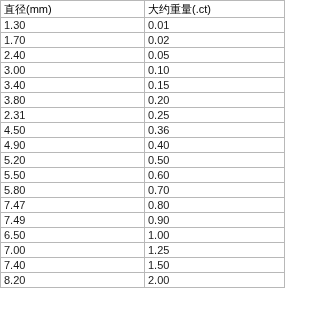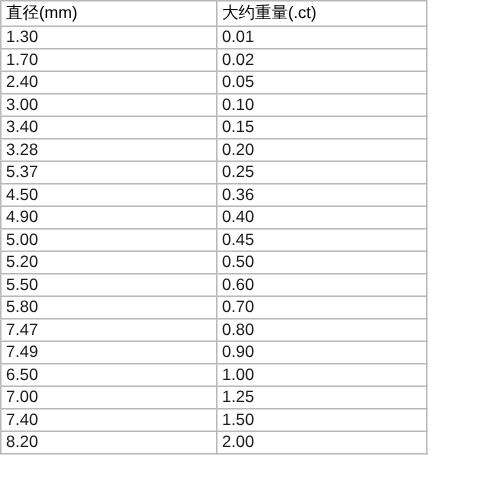--- a/index.html
+++ b/index.html
@@ -82,38 +82,34 @@
       </tr>
       <tr>
         <td><span class="cell-text">3.00</span></td>
         <td><span class="cell-text">0.10</span></td>
       </tr>
       <tr>
         <td><span class="cell-text">3.40</span></td>
         <td><span class="cell-text">0.15</span></td>
       </tr>
       <tr>
-        <td><span class="cell-text">3.28</span></td>
+        <td><span class="cell-text">3.80</span></td>
         <td><span class="cell-text">0.20</span></td>
       </tr>
       <tr>
-        <td><span class="cell-text">5.37</span></td>
+        <td><span class="cell-text">2.31</span></td>
         <td><span class="cell-text">0.25</span></td>
       </tr>
       <tr>
         <td><span class="cell-text">4.50</span></td>
         <td><span class="cell-text">0.36</span></td>
       </tr>
       <tr>
         <td><span class="cell-text">4.90</span></td>
         <td><span class="cell-text">0.40</span></td>
-      </tr>
-      <tr>
-        <td><span class="cell-text">5.00</span></td>
-        <td><span class="cell-text">0.45</span></td>
       </tr>
       <tr>
         <td><span class="cell-text">5.20</span></td>
         <td><span class="cell-text">0.50</span></td>
       </tr>
       <tr>
         <td><span class="cell-text">5.50</span></td>
         <td><span class="cell-text">0.60</span></td>
       </tr>
       <tr>

